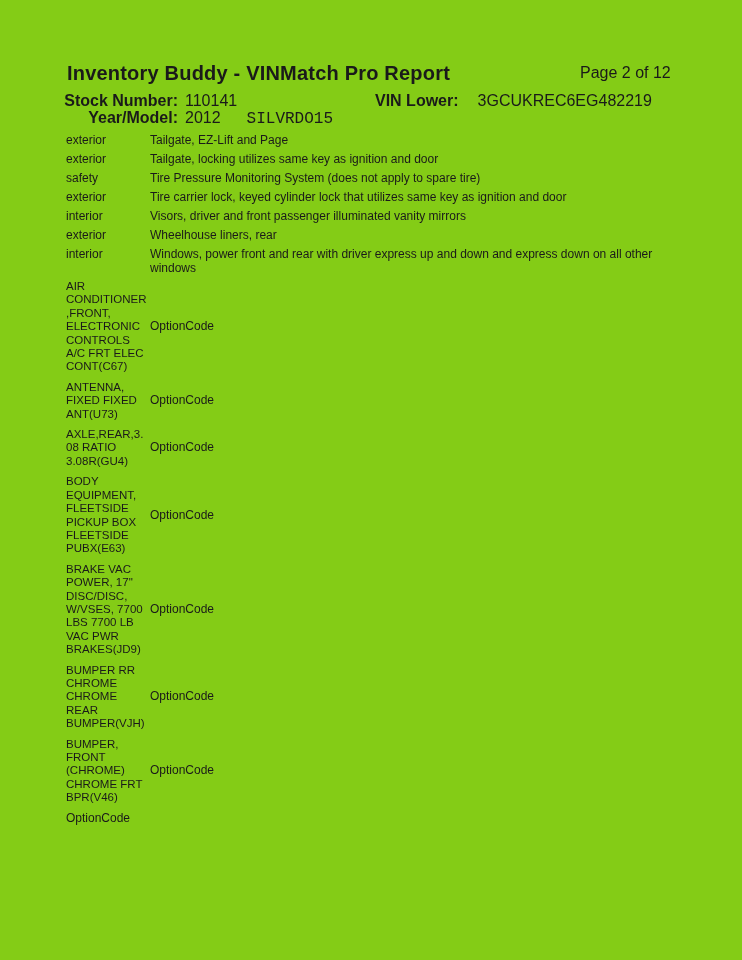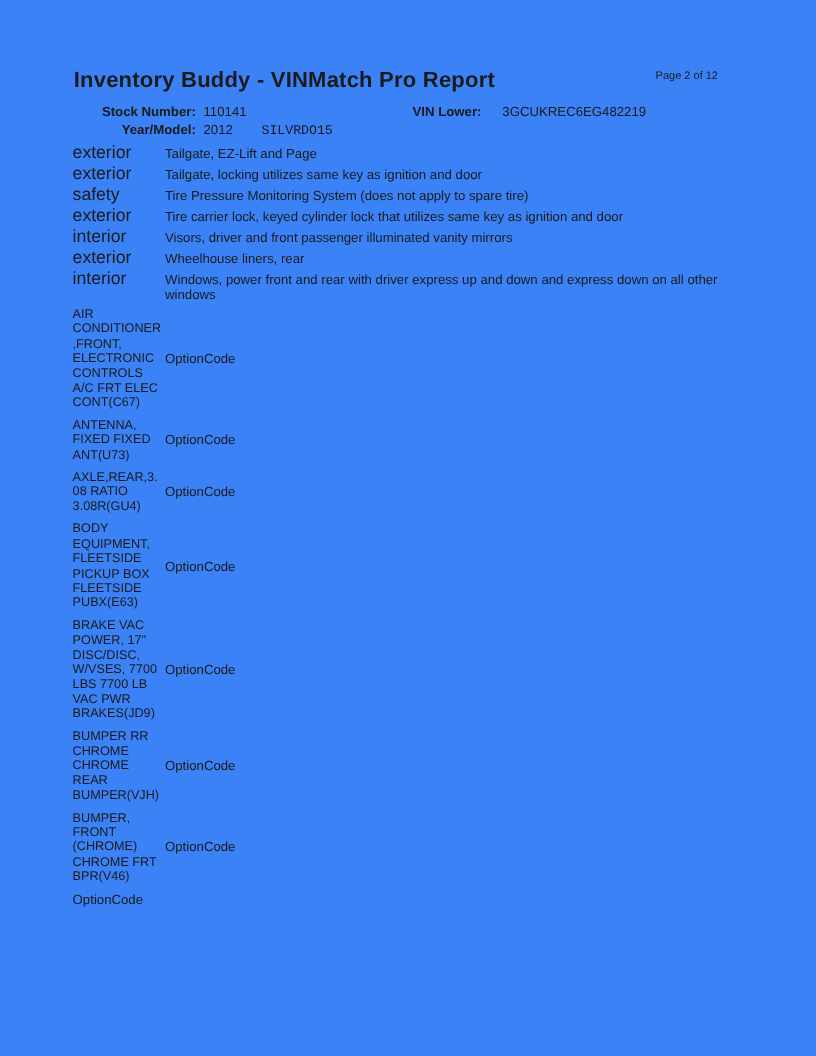--- a/index.html
+++ b/index.html
@@ -4,45 +4,45 @@
 <style>
   html, body {
     margin: 0;
     padding: 0;
     background: #ffffff;
   }
   .page {
     position: relative;
     width: 742px;
     height: 960px;
-    background: #3b82f6;
+    background: #84cc16;
     color: #1a1a1a;
     font-family: "Liberation Sans", "DejaVu Sans", sans-serif;
     overflow: hidden;
   }
   .report-title {
     position: absolute;
     left: 67px;
     top: 62px;
     font-size: 20px;
     font-weight: bold;
     letter-spacing: 0.2px;
     white-space: nowrap;
   }
   .page-indicator {
     position: absolute;
-    left: 596px;
+    left: 580px;
     top: 64px;
-    font-size: 10px;
+    font-size: 16px;
   }
   .info-row {
     position: absolute;
     left: 0;
     width: 742px;
-    font-size: 12px;
+    font-size: 16px;
     line-height: 14px;
   }
   .info-row.row1 { top: 94px; }
   .info-row.row2 { top: 111px; }
   .info-label {
     display: inline-block;
     width: 178px;
     text-align: right;
     font-weight: bold;
   }
@@ -64,21 +64,21 @@
     width: 664px;
   }
   .spec-table { margin: 0; }
   .spec-row {
     display: flex;
     align-items: flex-start;
     margin-bottom: 5px;
   }
   .spec-category {
     flex: 0 0 84px;
-    font-size: 16px;
+    font-size: 12px;
     line-height: 14px;
   }
   .spec-desc {
     flex: 1 1 auto;
     font-size: 12px;
     line-height: 14px;
     white-space: pre-line;
   }
 
   .options-list { margin-top: 4px; }

